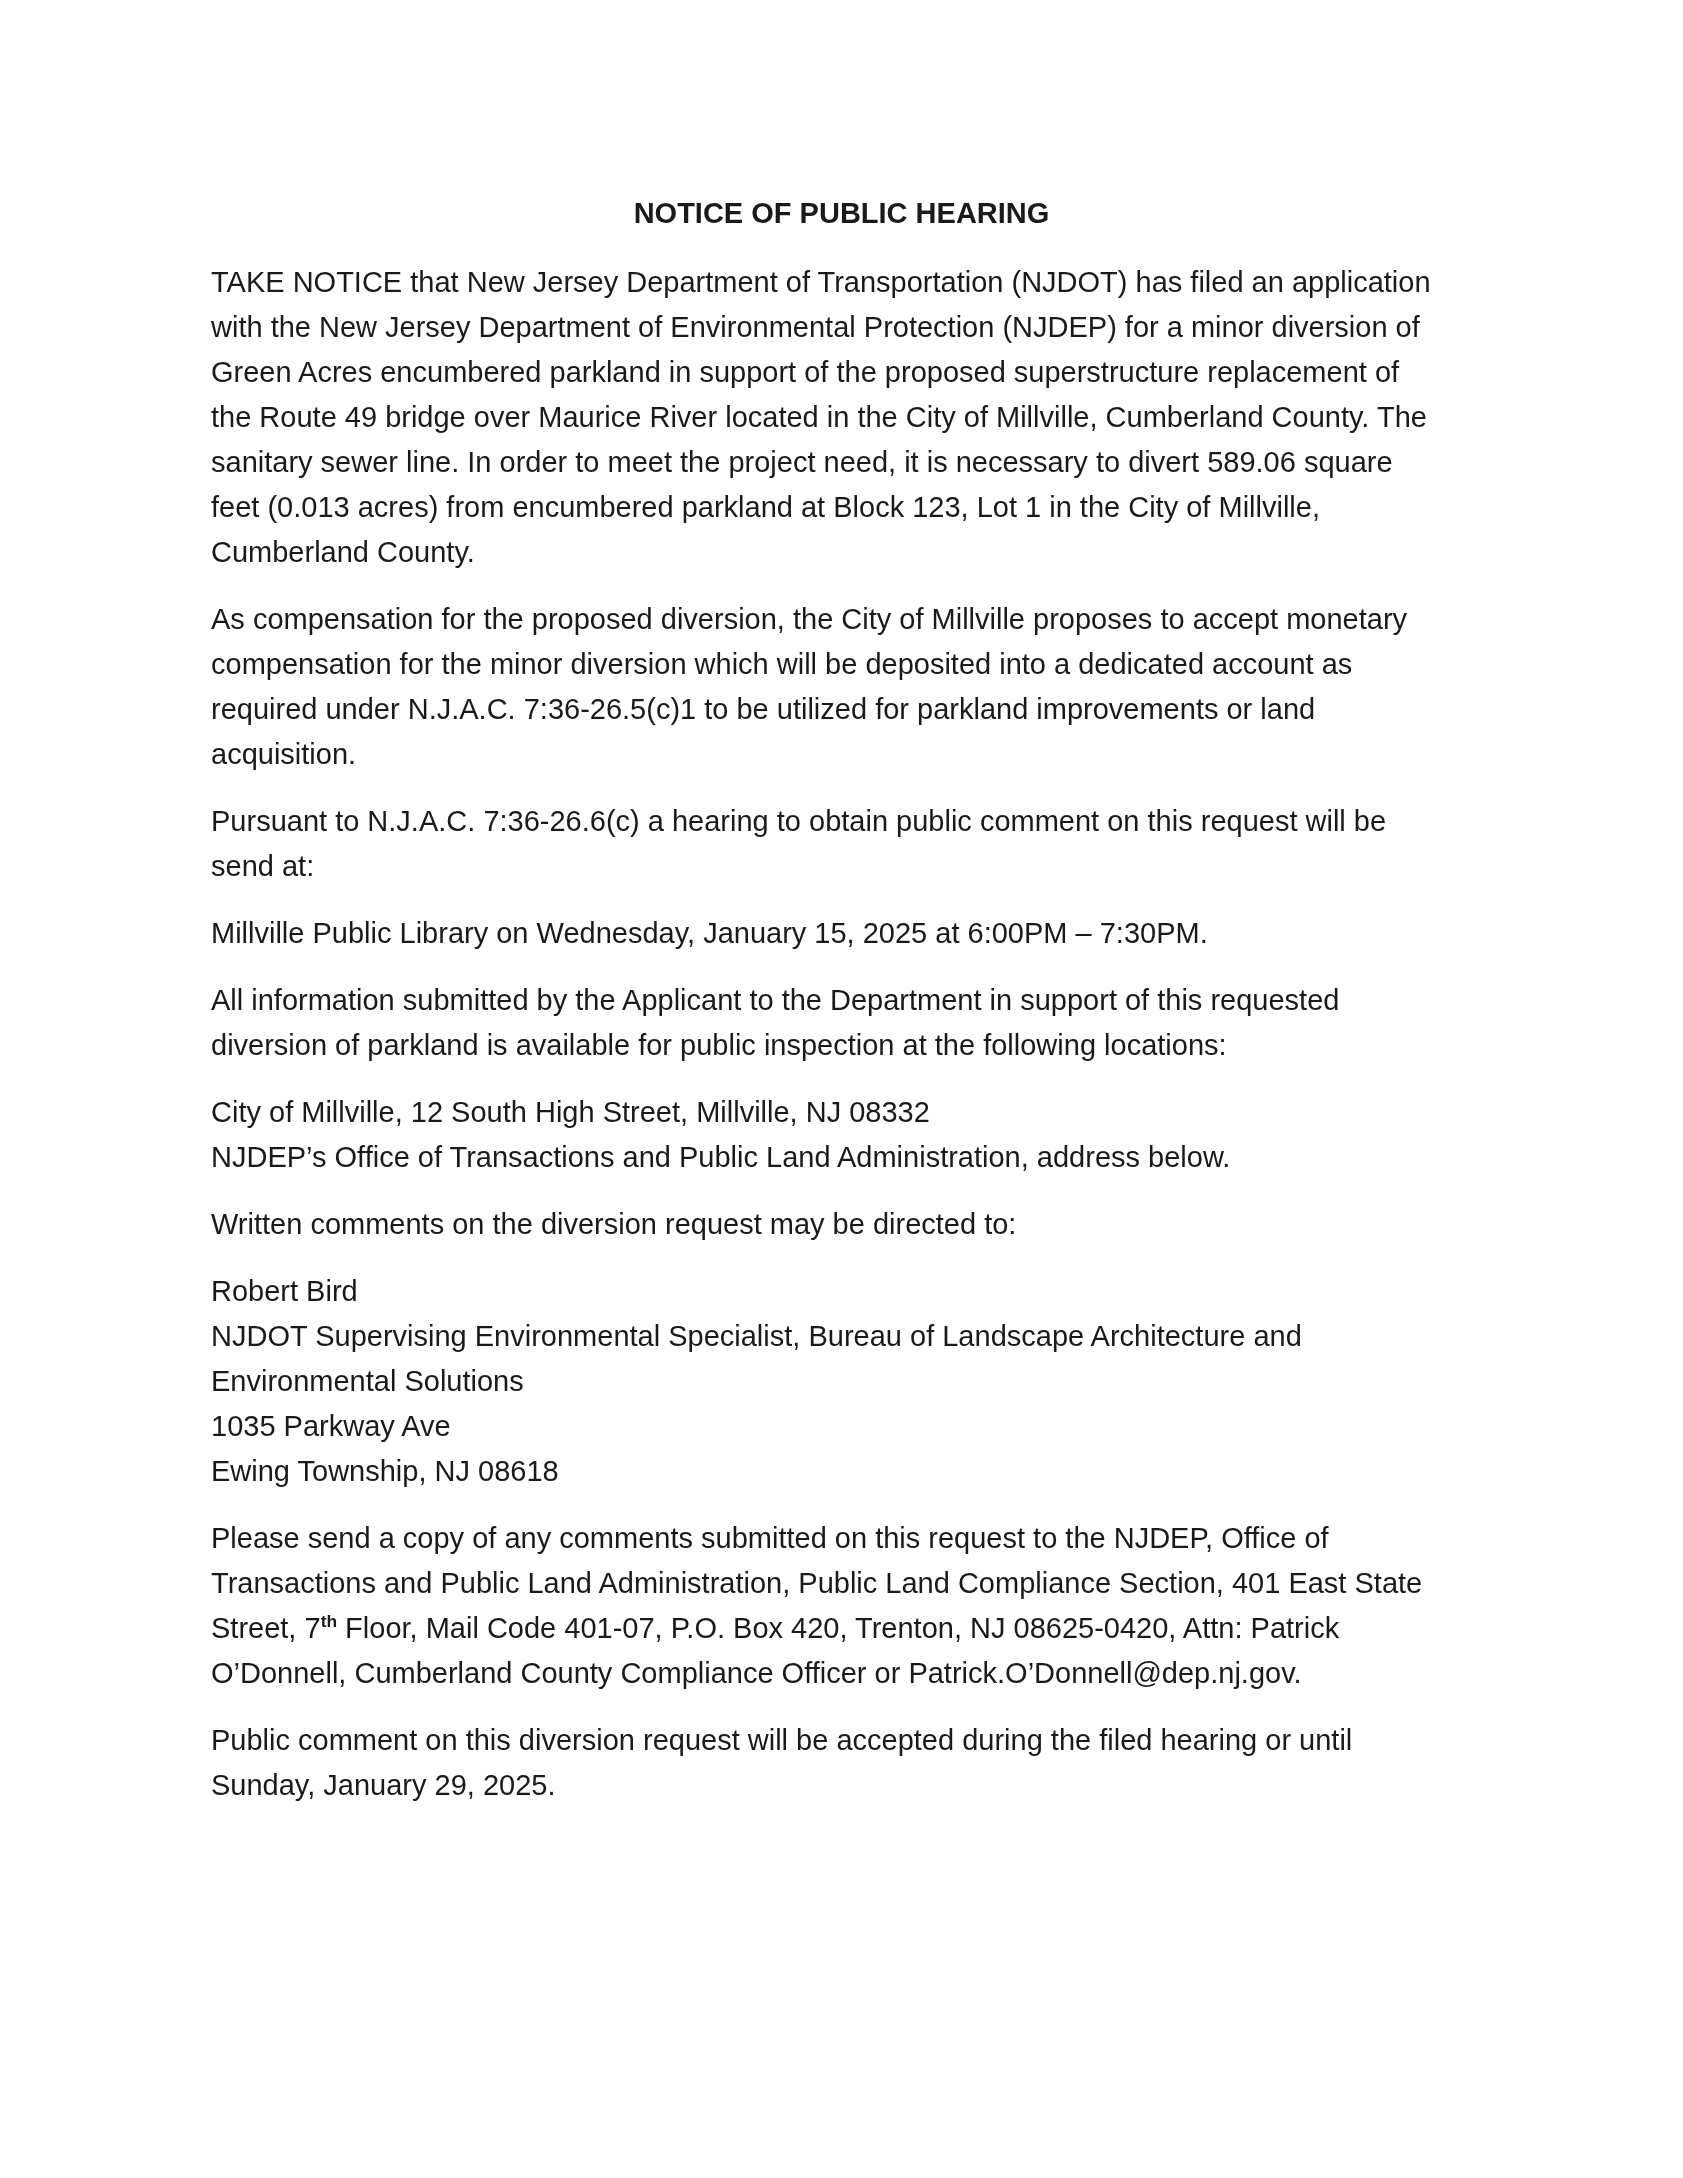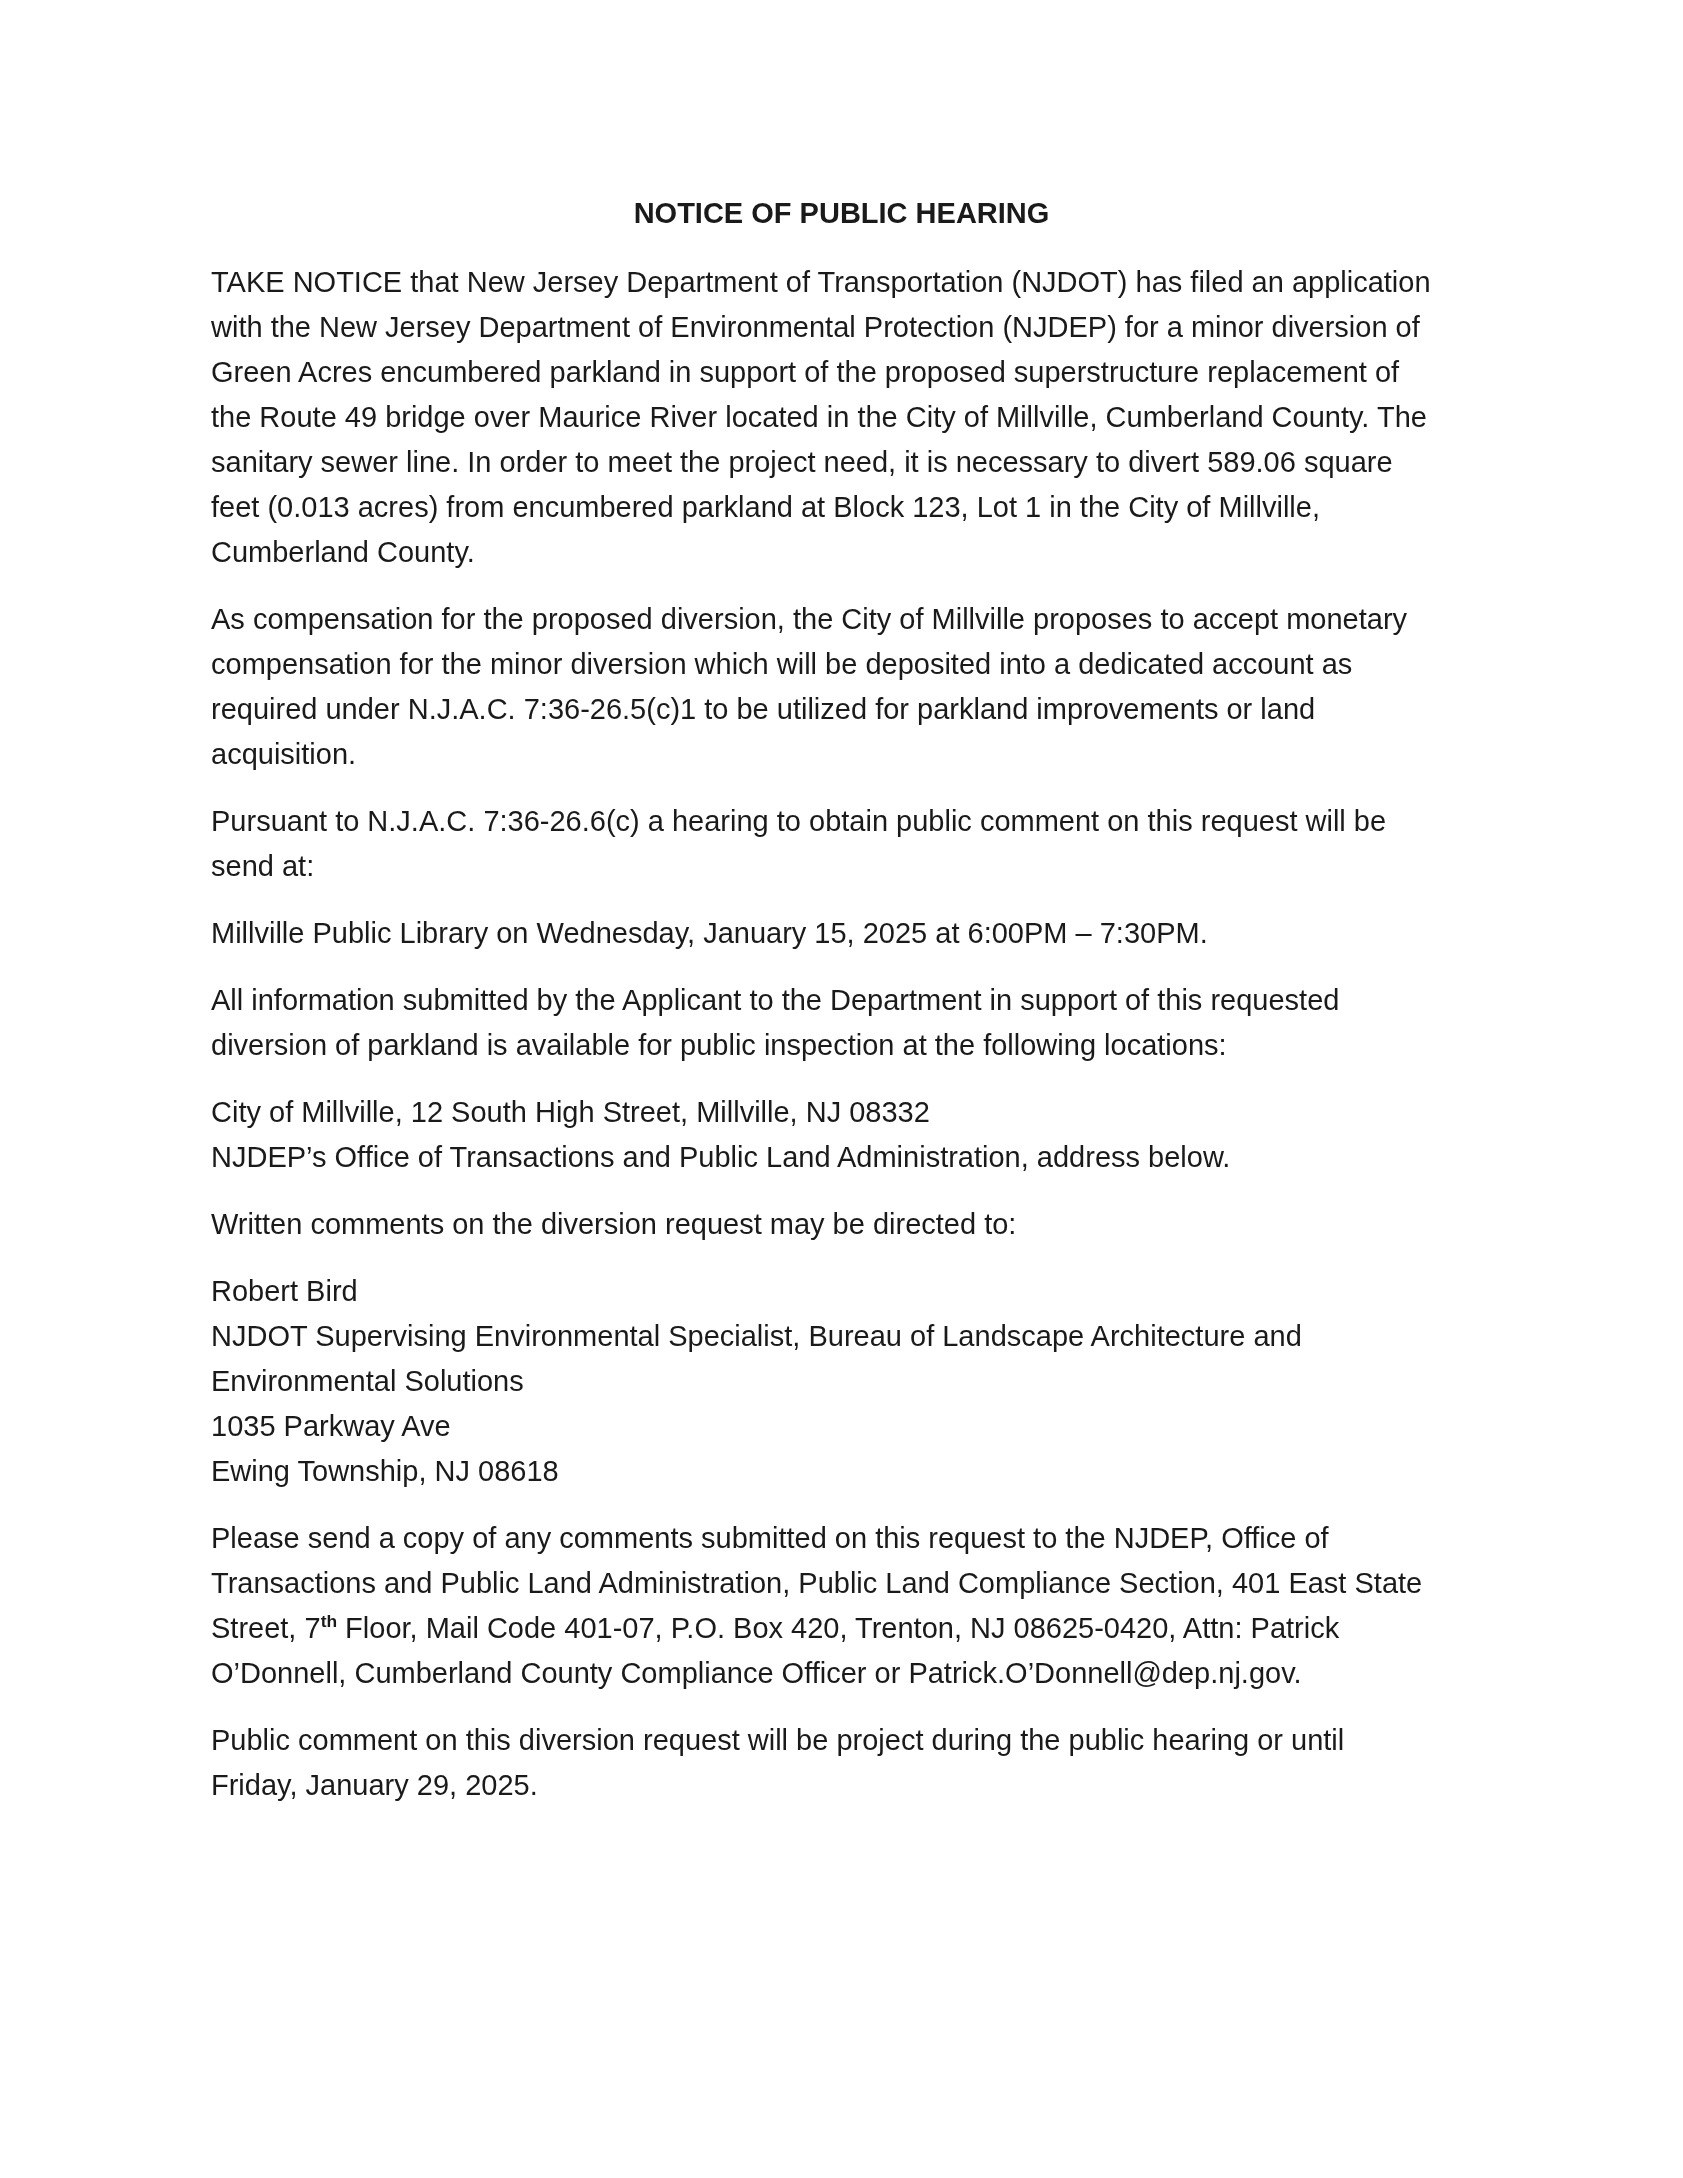--- a/index.html
+++ b/index.html
@@ -102,18 +102,18 @@
   </div>
 
   <div class="para">
     <div class="line">Please send a copy of any comments submitted on this request to the NJDEP, Office of</div>
     <div class="line">Transactions and Public Land Administration, Public Land Compliance Section, 401 East State</div>
     <div class="line"><span>Street, 7</span><sup class="sup">th</sup><span> Floor, Mail Code 401-07, P.O. Box 420, Trenton, NJ 08625-0420, Attn: Patrick</span></div>
     <div class="line">O’Donnell, Cumberland County Compliance Officer or Patrick.O’Donnell@dep.nj.gov.</div>
   </div>
 
   <div class="para">
-    <div class="line">Public comment on this diversion request will be project during the public hearing or until</div>
-    <div class="line">Friday, January 29, 2025.</div>
+    <div class="line">Public comment on this diversion request will be accepted during the filed hearing or until</div>
+    <div class="line">Sunday, January 29, 2025.</div>
   </div>
 
 </div>
 
 
 </body></html>

